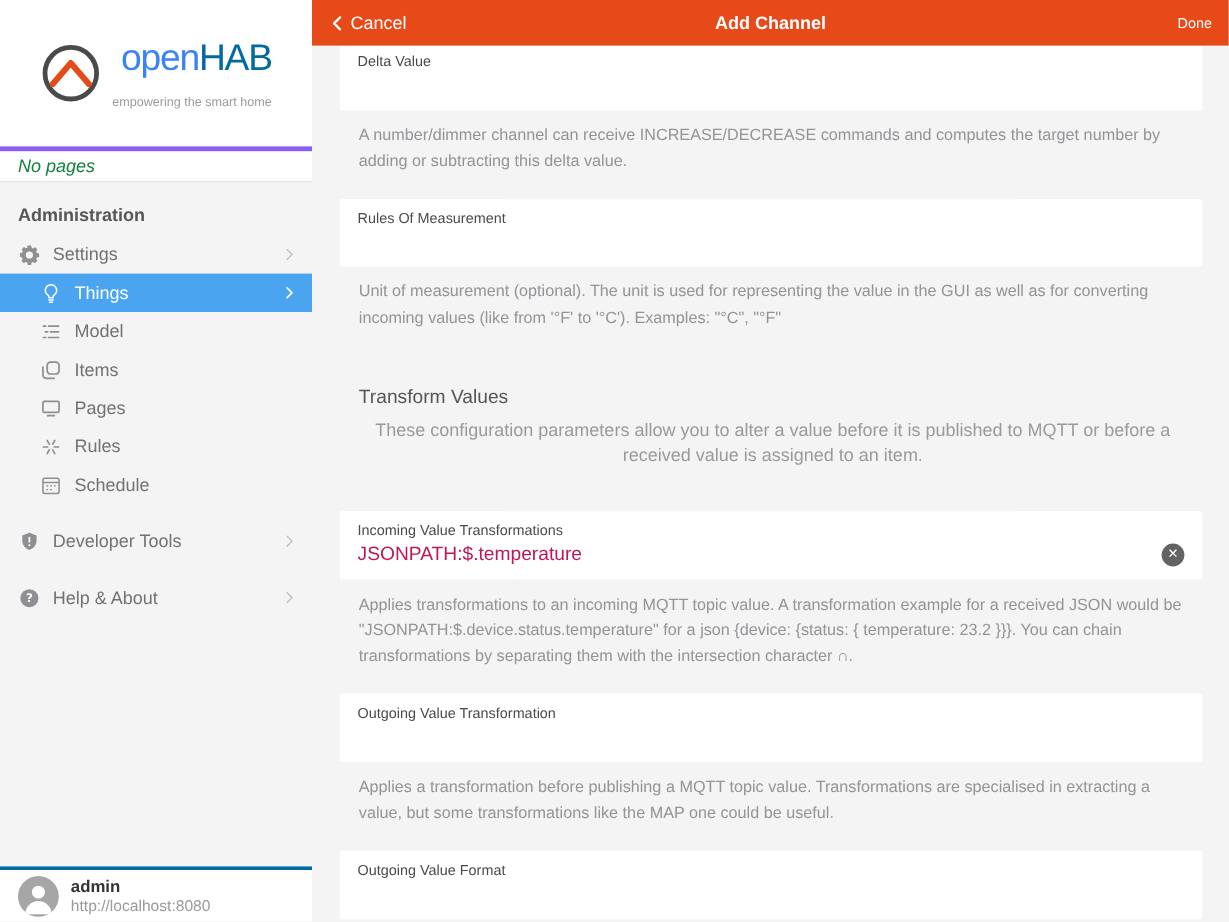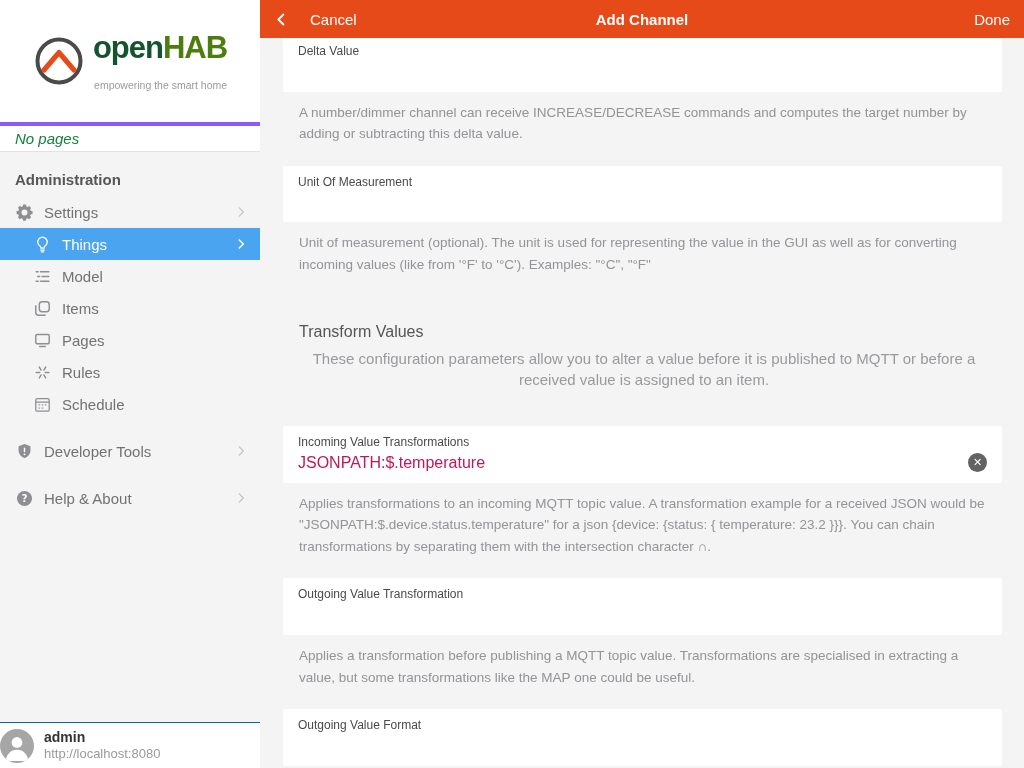--- a/index.html
+++ b/index.html
@@ -6,51 +6,51 @@
   html,body { width:1024px; height:768px; overflow:hidden; }
   body { font-family:"Liberation Sans", sans-serif; background:#f4f4f5; }
   .app { display:flex; width:1024px; height:768px; }
 
   
   .sidebar { width:260px; background:#f4f4f5; display:flex; flex-direction:column; flex-shrink:0; }
   .logo-area { background:#fff; height:122px; display:flex; align-items:center; justify-content:center; }
   .logo-wrap { display:flex; align-items:center; gap:8px; }
   .brand { display:flex; flex-direction:column; align-items:flex-end; }
   .brand-line { font-size:31px; letter-spacing:-1px; line-height:1; }
-  .brand-open { color:#14532d; font-weight:700; }
-  .brand-hab { color:#4d7c0f; font-weight:700; }
+  .brand-open { color:#3b82f6; font-weight:400; }
+  .brand-hab { color:#0369a1; font-weight:400; }
   .tagline { font-size:10.5px; color:#9b9b9b; margin-top:16px;text-align:center; }
   .no-pages { background:#fff; border-top:4px solid #8b5cf6; border-bottom:1px solid #e2e2e2;
               height:30px; display:flex; align-items:center; padding-left:15px;
               font-style:italic; color:#15803d; font-size:15px; }
   .side-section-label { color:#565656; font-size:15px; font-weight:600; padding:19px 0 8px 15px; }
   .nav-item { height:32px; display:flex; align-items:center; padding:0 12px 0 15px;
               color:#727272; font-size:15px; cursor:pointer;justify-content:center; }
   .nav-item .ic { width:19px; height:19px; flex-shrink:0; }
   .nav-item .lbl { margin-left:10px; flex:1; }
   .nav-item.child { padding-left:33px; }
   .nav-item.active { background:#4aa4f0; color:#fff; }
   .chev { width:14px; height:14px; color:#c4c4c6; }
   .nav-item.active .chev { color:#fff; }
   .nav-gap { height:15px; }
   .side-spacer { flex:1; }
-  .user-area { background:#fff; border-top:1px solid #0369a1; height:46px;
-               display:flex; align-items:center; gap:10px; }
+  .user-area { background:#fff; border-top:3px solid #0369a1; height:46px;
+               display:flex; align-items:center; padding-left:15px; gap:10px; }
   .avatar { width:34px; height:34px; border-radius:50%; background:#a6a6a6; overflow:hidden; flex-shrink:0; }
   .user-name { font-size:14px; font-weight:bold; color:#333; line-height:1.25; }
   .user-url { font-size:13px; color:#9a9a9a; line-height:1.25; }
 
   
   .main { flex:1; display:flex; flex-direction:column; background:#f4f4f5; }
   .navbar { height:38px; background:#e64a19; color:#fff; display:flex; align-items:center;
             padding:0 14px; position:relative; flex-shrink:0; }
-  .nav-left { display:flex; align-items:center; gap:21px; font-size:15px; cursor:pointer; }
+  .nav-left { display:flex; align-items:center; gap:3px; font-size:15px; cursor:pointer; }
   .back-chev { width:15px; height:15px; }
   .nav-title { position:absolute; left:0; right:0; text-align:center; font-weight:bold; font-size:15px; pointer-events:none; }
-  .nav-right { margin-left:auto; font-size:15px; cursor:pointer; z-index:1; }
+  .nav-right { margin-left:auto; font-size:12px; cursor:pointer; z-index:1; }
 
   .content { flex:1; padding:0 22px 0 23px; overflow:hidden; }
   .field-box { background:#fff; border-radius:2px; padding:9px 15px 8px; }
   .field-box.clipped { padding-top:6px; }
   .field-label { font-size:12px; color:#4a4a4a; line-height:1.3; }
   .input-row { display:flex; align-items:center; }
   .field-input { border:none; outline:none; background:transparent; flex:1;
                  font-family:"Liberation Sans", sans-serif; font-size:16px; color:#be185d;
                  height:24px; padding:0; }
   .clear-btn { width:19px; height:19px; border-radius:50%; background:#636363; color:#fff;
@@ -240,21 +240,21 @@
           <div class="field-label">Delta Value</div>
           <div class="input-row">
             <input class="field-input" value="" style="">
           </div>
         </div>
         <div class="field-desc">A number/dimmer channel can receive INCREASE/DECREASE commands and computes the target number by adding or subtracting this delta value.</div>
       </div>
 
       <div class="form-group">
         <div class="field-box">
-          <div class="field-label">Unit Of Measurement</div>
+          <div class="field-label">Rules Of Measurement</div>
           <div class="input-row">
             <input class="field-input" value="" style="">
           </div>
         </div>
         <div class="field-desc">Unit of measurement (optional). The unit is used for representing the value in the GUI as well as for converting incoming values (like from '°F' to '°C'). Examples: "°C", "°F"</div>
       </div>
 
       <div class="section-title">Transform Values</div>
       <div class="section-desc">These configuration parameters allow you to alter a value before it is published to MQTT or before a received value is assigned to an item.</div>
 

